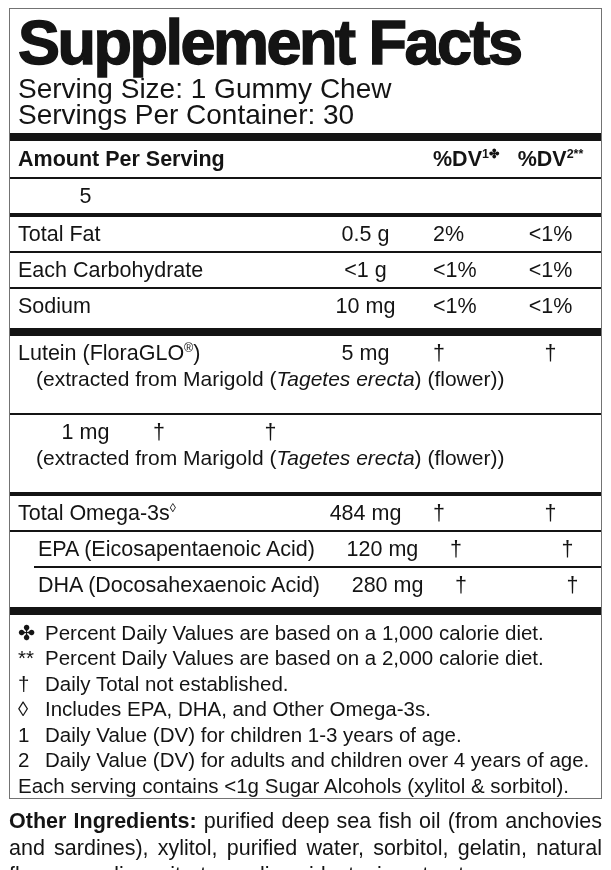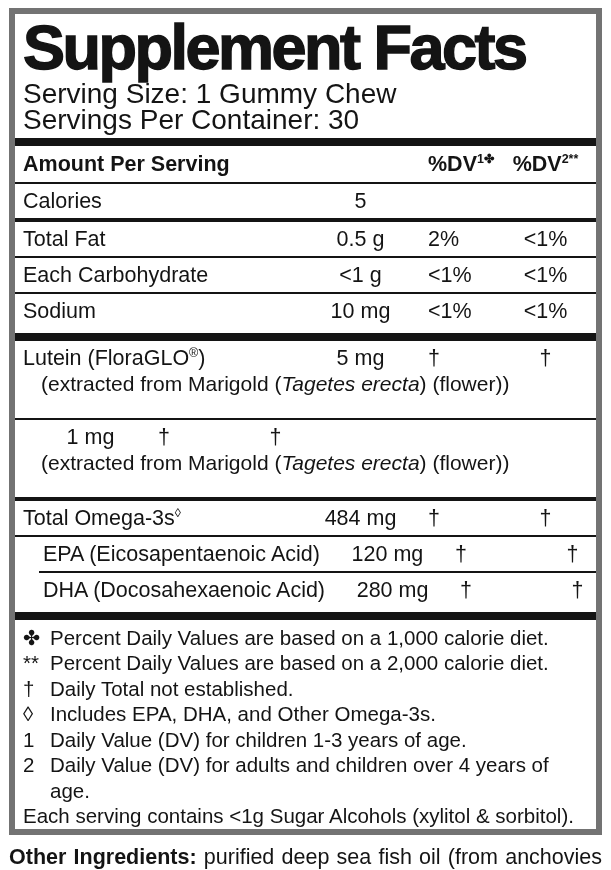--- a/index.html
+++ b/index.html
@@ -6,21 +6,21 @@
   .label {
     width: 611px;
     min-height: 870px;
     box-sizing: border-box;
     padding: 8px 9px 6px;
     background: #ffffff;
     color: #141414;
     font-family: "Liberation Sans", sans-serif;
   }
   .box {
-    border: 6px solid #737373;
+    border: 1px solid #737373;
     padding: 0 8px;
   }
   .title {
     font-weight: bold;
     font-size: 63px;
     letter-spacing: -2.5px;
     line-height: 0.98;
     margin: 3px 0 2px;
     -webkit-text-stroke: 1.4px currentColor;
     white-space: nowrap;
@@ -81,21 +81,20 @@
     <div class="trow header-row">
       <span class="name">Amount Per Serving</span>
       <span class="amt"></span>
       <span class="dv"><span>%DV</span><sup>1✤</sup></span>
       <span class="dvlast"><span>%DV</span><sup>2**</sup></span>
     </div>
 
     <div class="hr thin"></div>
 
     <div class="trow">
-      <span class="name">Calories</span>
       <span class="amt">5</span>
       <span class="dv"></span>
       <span class="dvlast"></span>
     </div>
 
     <div class="hr med"></div>
 
     <div class="trow">
       <span class="name">Total Fat</span>
       <span class="amt">0.5 g</span>

